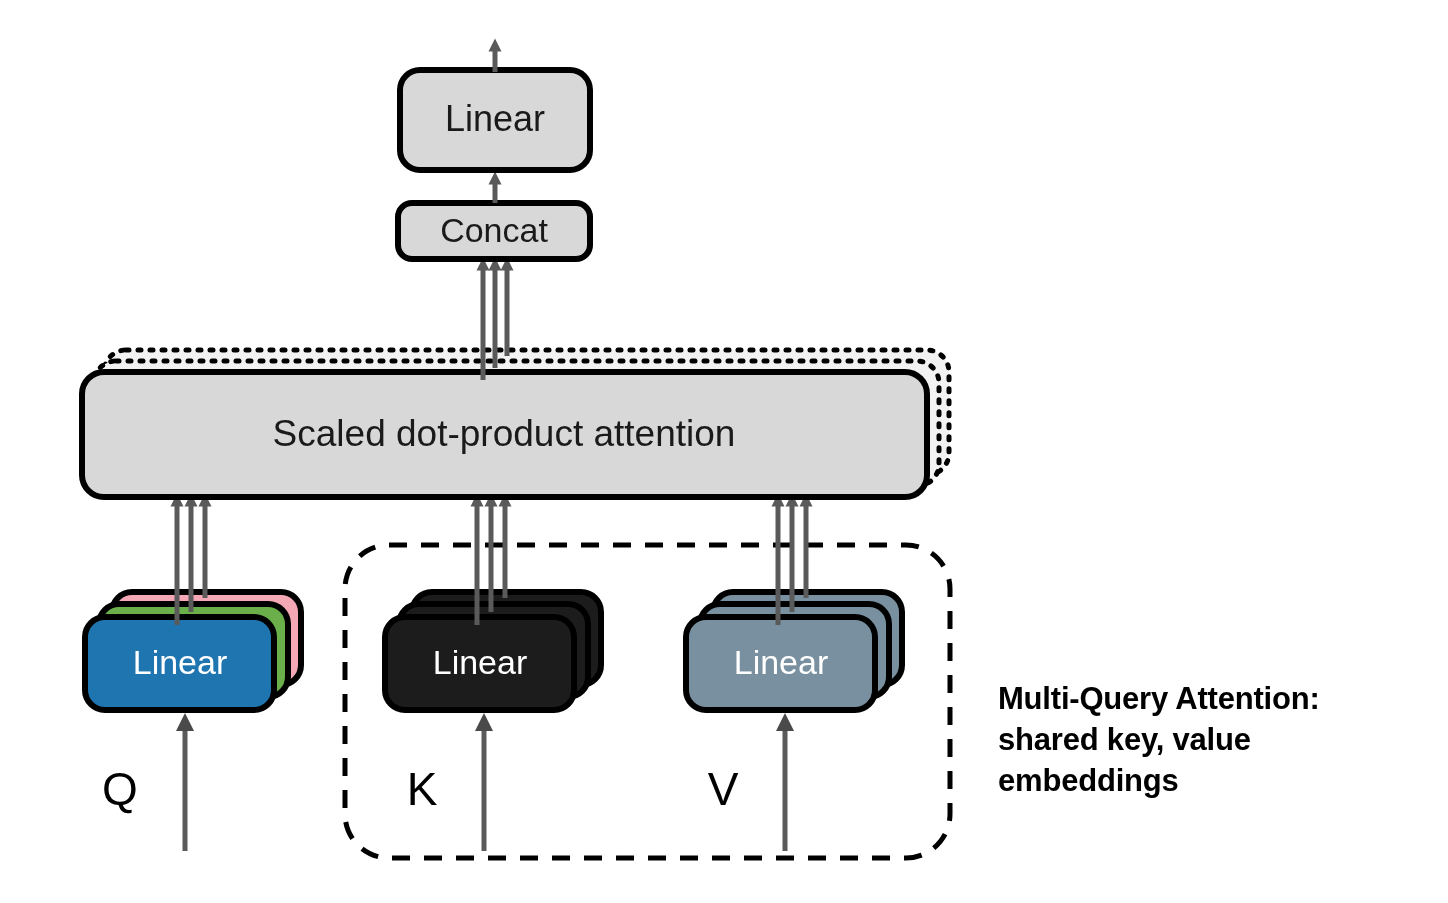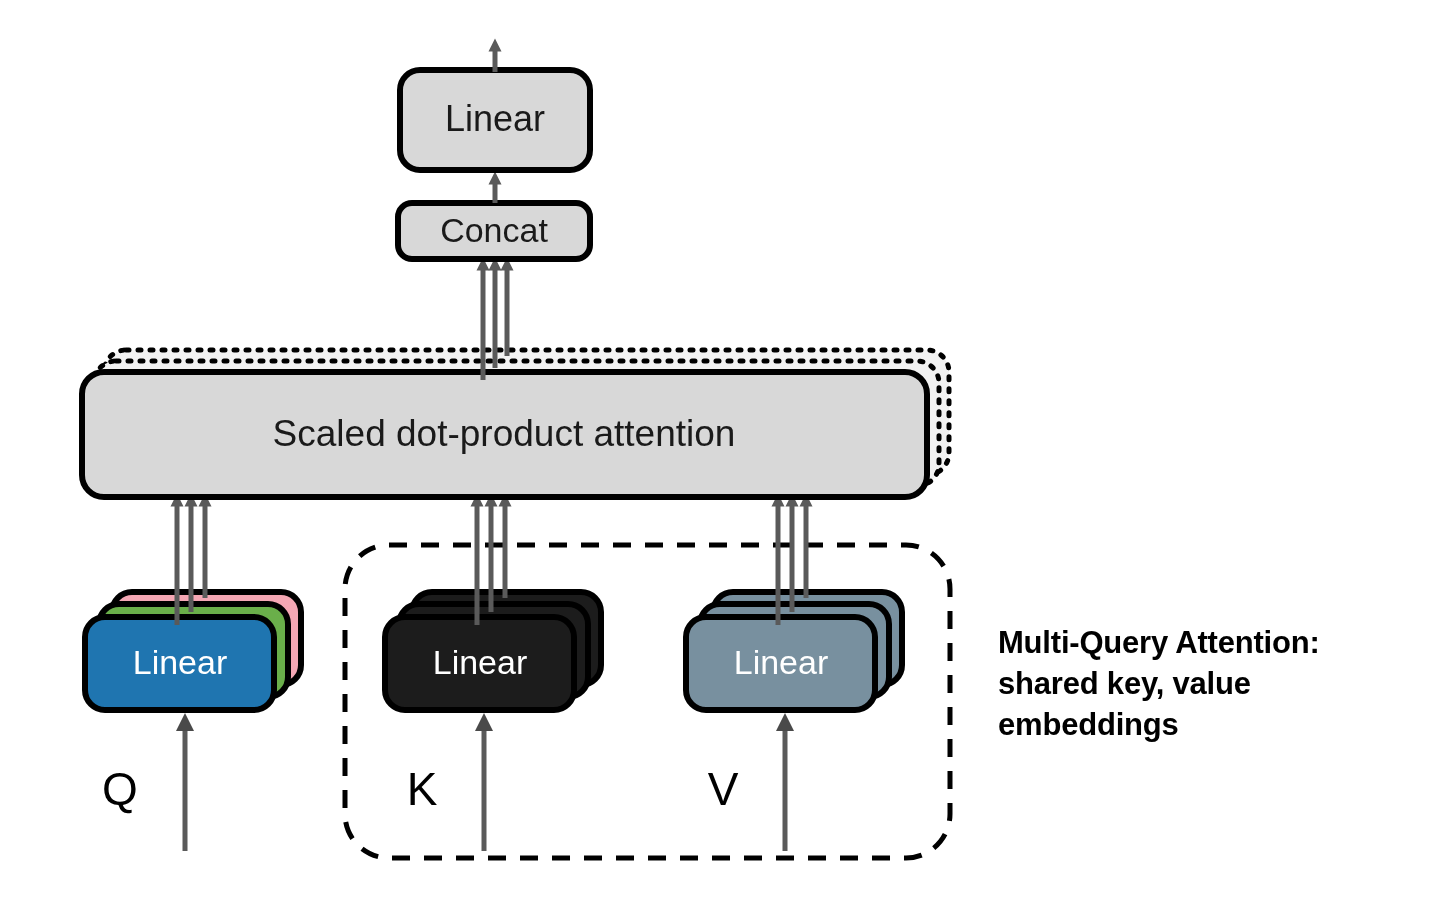--- a/index.html
+++ b/index.html
@@ -144,17 +144,17 @@
 
     <g>
       <rect x="400" y="70" width="190" height="100" rx="20" ry="20" fill="#d8d8d8" stroke="#000000" stroke-width="6"></rect>
       <text class="node-label lbl-dark" x="495" y="121" font-size="36">Linear</text>
     </g>
 
     <line x1="495" y1="72" x2="495" y2="45" stroke="#5a5a5a" stroke-width="5" marker-end="url(#ah-gray-big)"></line>
 
   </svg>
 
-  <div class="annotation" style="left:998px; top:622px; width:400px;">Multi-Query Attention:
+  <div class="annotation" style="left:998px; top:678px; width:400px;">Multi-Query Attention:
 shared key, value
 embeddings</div>
 
 </div>
 
 </body></html>

